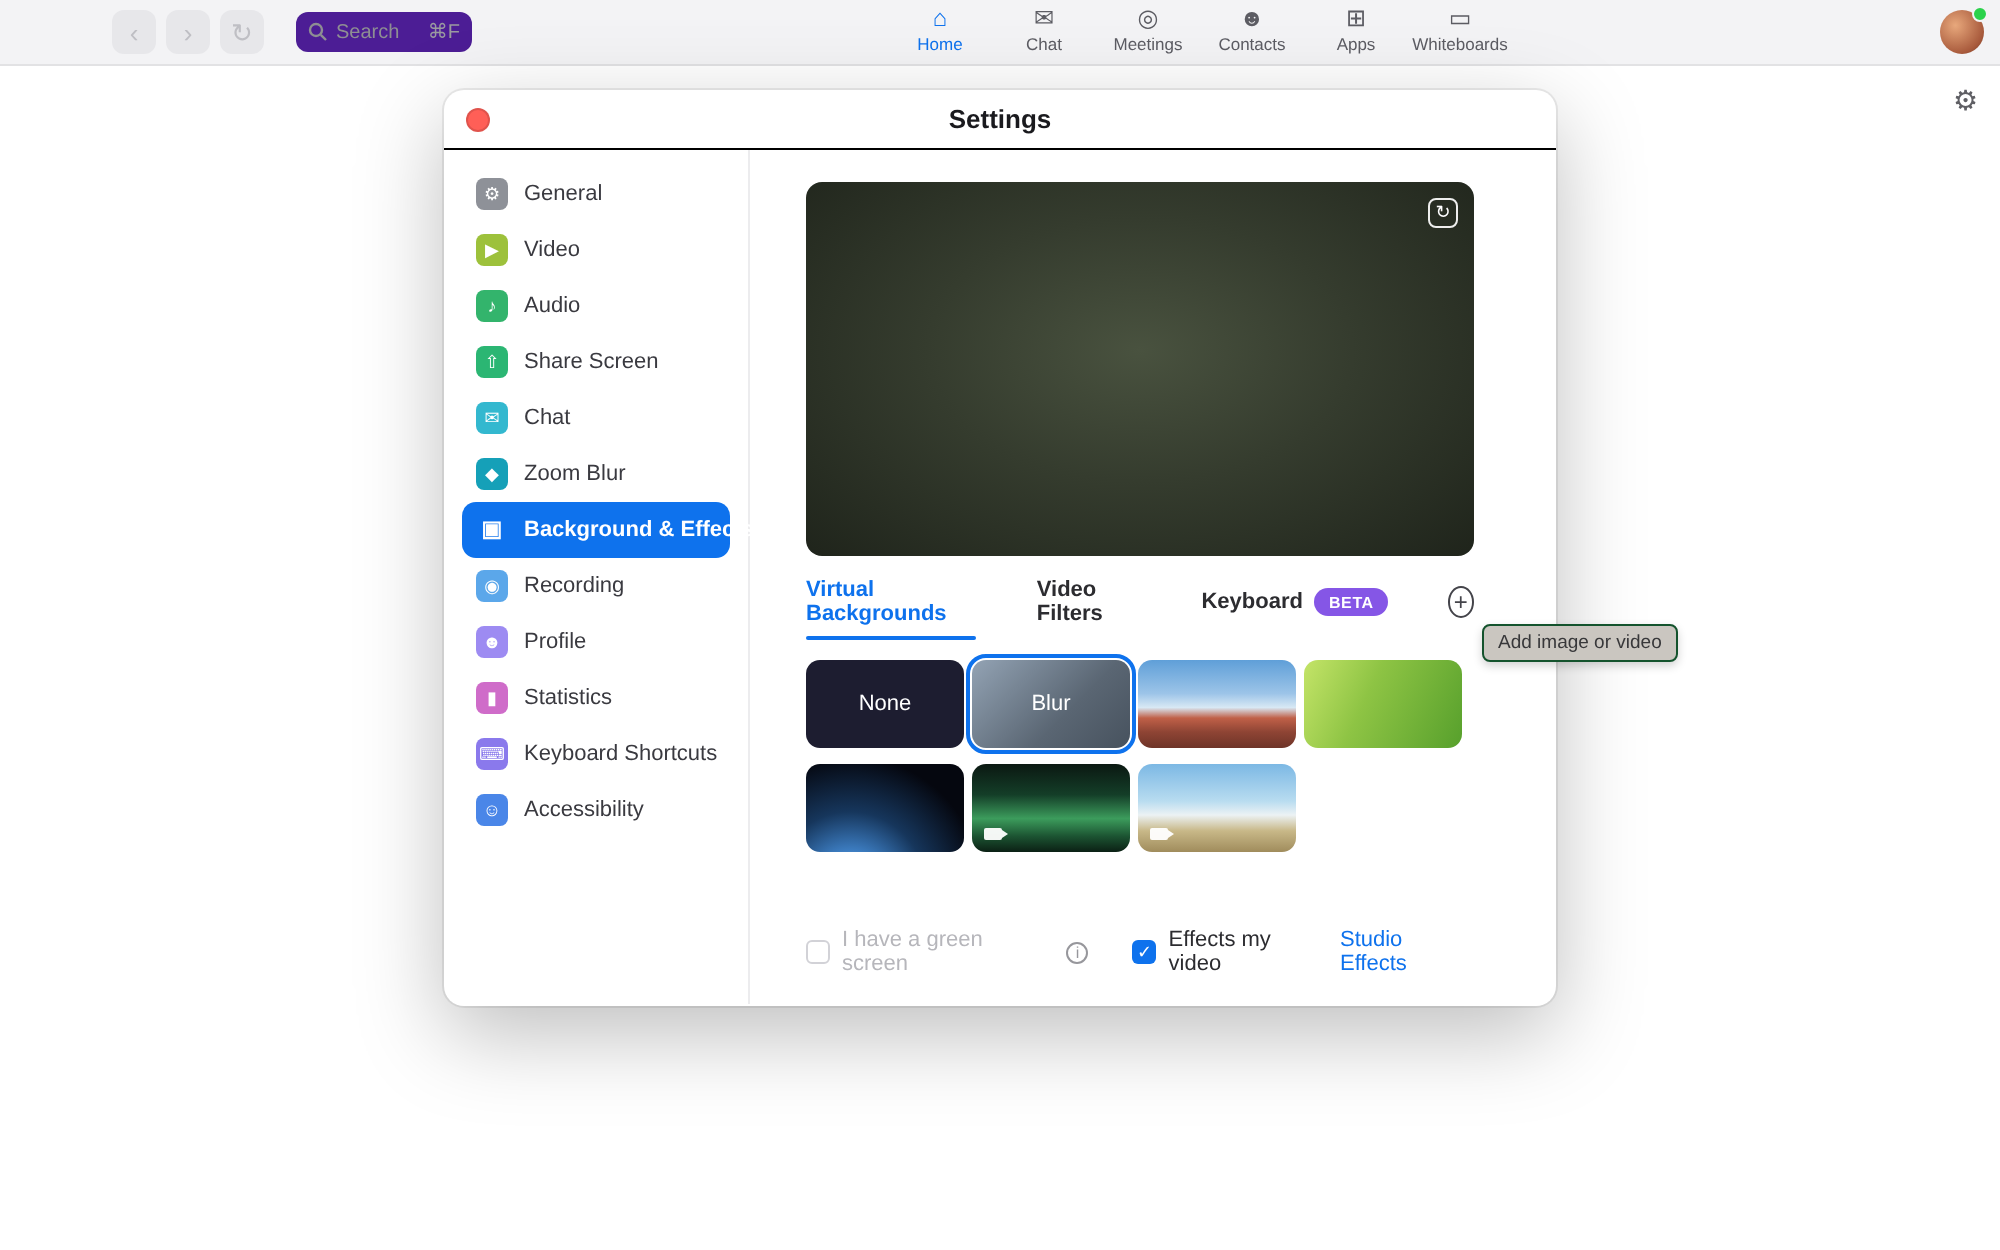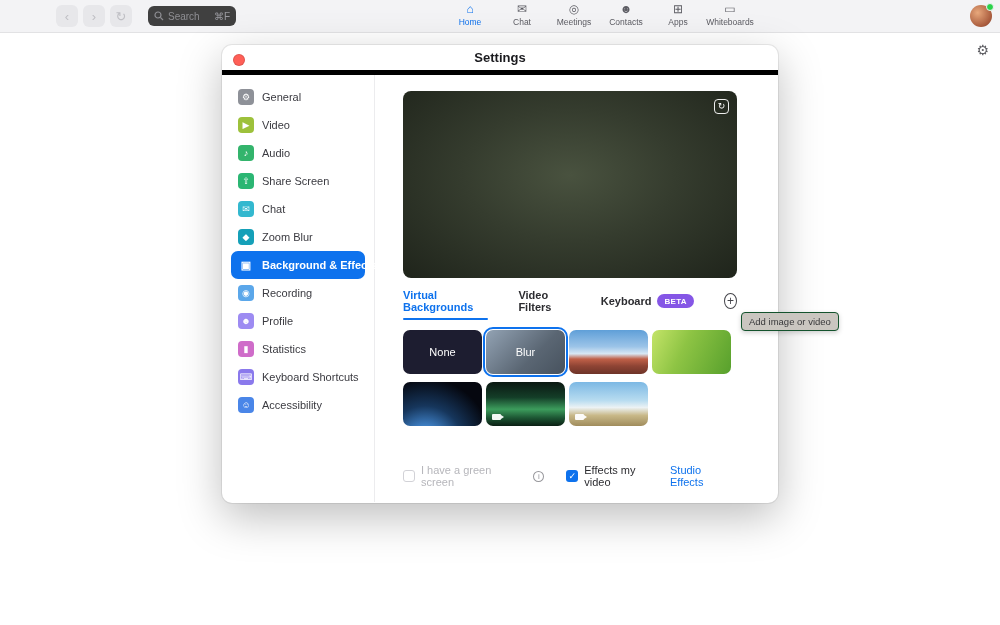--- a/index.html
+++ b/index.html
@@ -19,21 +19,21 @@
     display:flex; align-items:center;
   }
   .nav-btns { margin-left:56px; display:flex; gap:5px; }
   .navb {
     width:22px; height:22px; border:none; border-radius:6px;
     background:#e7e7ea; color:#bfbfc4; font-size:13px; line-height:1;
     display:flex; align-items:center; justify-content:center;
   }
   .search {
     margin-left:16px; width:88px; height:20px; border-radius:6px;
-    background:#404040; display:flex; align-items:center;
+    background:#4c1d95; display:flex; align-items:center;
     padding:0 6px; gap:4px; color:#8e8e93; font-size:10px;
   }
   .search .sv { flex:none; display:flex; }
   .search .kbd { margin-left:auto; color:#9a9aa0; }
   .tabs { position:absolute; left:444px; top:0; height:33px; display:flex; }
   .tab {
     min-width:52px; padding-top:3px; display:flex; flex-direction:column;
     align-items:center; gap:1px; color:#5c5c63; cursor:default;
   }
   .tab .ticon { font-size:12px; line-height:13px; }
@@ -49,21 +49,21 @@
   }
   .page-gear { position:absolute; top:42px; right:11px; color:#5f5f64; font-size:14px; }
 
   
   .modal {
     position:absolute; left:222px; top:45px; width:556px; height:458px;
     background:#fff; border-radius:10px; z-index:10;
     box-shadow:0 0 0 1px rgba(0,0,0,.07), 0 14px 44px rgba(0,0,0,.26);
   }
   .titlebar {
-    height:30px; border-bottom:5px solid #000000; position:relative;
+    height:30px; border-bottom:1px solid #000000; position:relative;
     display:flex; align-items:center; justify-content:center;
     border-radius:10px 10px 0 0;
   }
   .close-dot {
     position:absolute; left:11px; top:9px; width:12px; height:12px;
     border-radius:50%; background:#FF5F57; border:0.5px solid rgba(0,0,0,.12);
   }
   .title { font-size:13px; font-weight:bold; color:#1a1a1e; }
   .modal-body { display:flex; height:427px; }
 

